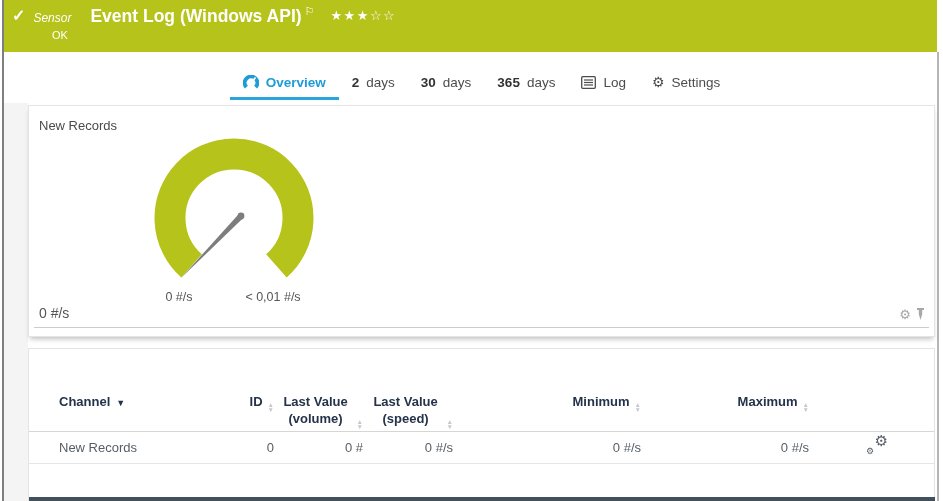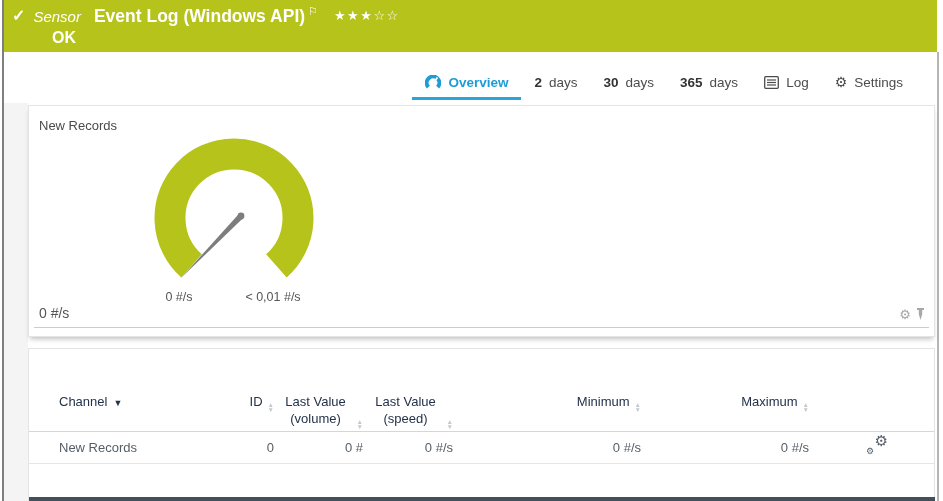--- a/index.html
+++ b/index.html
@@ -13,30 +13,30 @@
   .edge-right { position:absolute; left:937px; top:52px; width:2px; height:449px; background:#b5b5b5; }
   .gutter     { position:absolute; left:4px; top:103px; width:24px; height:398px; background:#f4f4f4; }
 
   
   .banner {
     position:absolute; left:4px; top:0; width:933px; height:52px;
     background:#b6c31a; color:#ffffff;
   }
   .banner-line { position:absolute; left:8px; top:6px; display:flex; align-items:baseline; white-space:nowrap; }
   .check { font-size:16px; font-weight:bold; margin-right:8px; position:relative; top:-1px; }
-  .kind  { font-style:italic; font-size:15px; }
-  .title { font-weight:bold; font-size:17.5px; margin-left:13px; }
+  .kind  { font-style:italic; font-size:12px; }
+  .title { font-weight:bold; font-size:17.5px; margin-left:19px; }
   .flag  { font-size:11px; vertical-align:super; position:relative; top:-7px; margin-left:3px; }
   .stars { font-size:13px; letter-spacing:1.5px; margin-left:16px; position:relative; top:-2px; }
-  .status-ok { position:absolute; left:48px; top:29px; font-size:16px; font-weight:bold; }
+  .status-ok { position:absolute; left:48px; top:29px; font-size:11px; font-weight:normal; }
 
   
   .tabs {
-    position:absolute; left:11px; top:61px; height:42px; width:905px;
-    display:flex; justify-content:flex-end; align-items:center;
+    position:absolute; left:29px; top:61px; height:42px; width:905px;
+    display:flex; justify-content:center; align-items:center;
   }
   .tab {
     position:relative; height:100%; display:flex; align-items:center; gap:7px;
     padding:0 13px; font-size:13.5px; color:#4c4c4c; cursor:pointer; white-space:nowrap;
   }
   .tab .num { font-weight:bold; color:#333; }
   .tab.active { color:#1e9cd7; font-weight:bold; }
   .tab.active::after {
     content:""; position:absolute; left:0; right:0; bottom:3px; height:3px; background:#2aa5da;
   }
@@ -57,21 +57,21 @@
   .gauge-value { position:absolute; left:10px; top:199px; font-size:14px; color:#555; }
   .gauge-tools { position:absolute; right:8px; top:201px; display:flex; align-items:center; gap:4px; color:#a8a8a8; }
   .gauge-tools .gear-glyph { color:#a8a8a8; font-size:13px; }
   .gauge-divider { position:absolute; left:5px; right:5px; top:221px; height:1px; background:#cccccc; }
 
   
   .table-panel { top:348px; height:153px; border-bottom:none; }
   table { width:100%; border-collapse:collapse; table-layout:fixed; }
   th, td { font-size:13px; }
   th {
-    color:#24324a; font-weight:normal; text-align:right; vertical-align:top;
+    color:#24324a; font-weight:bold; text-align:right; vertical-align:top;
     padding:44px 0 0 0; height:82px; border-bottom:1px solid #d6d6d6; line-height:17px;
   }
   th.col-channel { text-align:left; padding-left:30px; }
   .th-block { display:inline-block; text-align:center; width:72px; }
   td {
     color:#555e66; text-align:right; vertical-align:middle;
     border-bottom:1px solid #e6e6e6; padding:0;
   }
   tr.data-row { height:34px; }
   tr.data-row:last-child { height:32px; }

